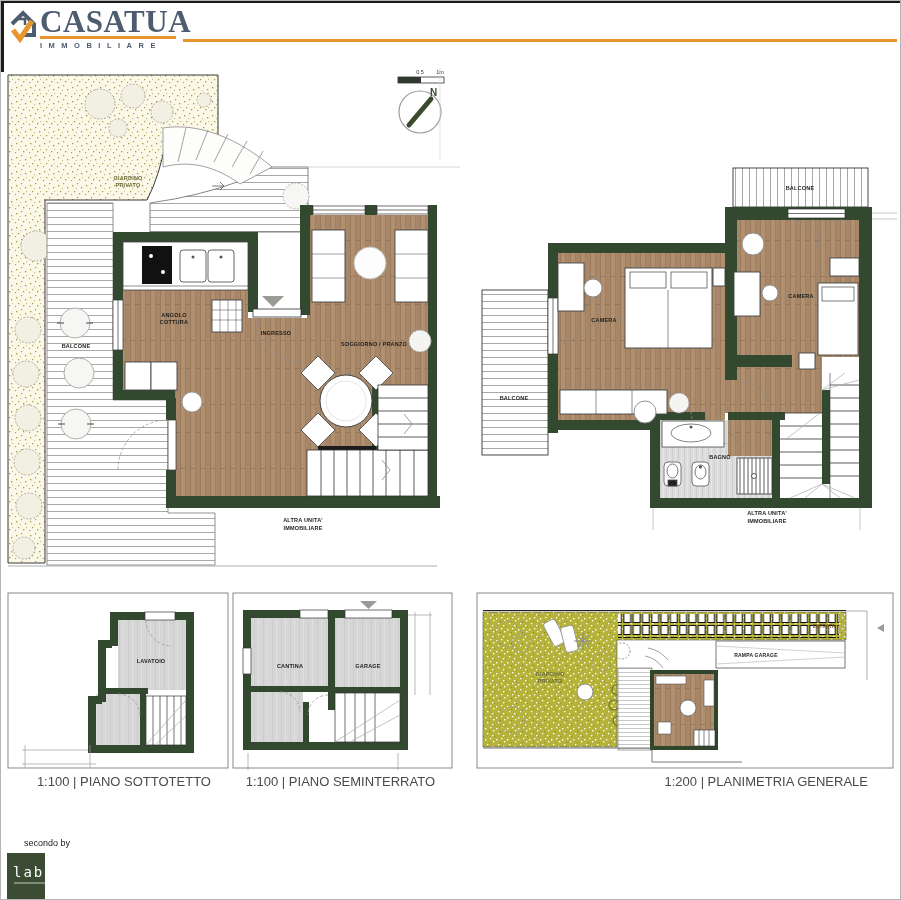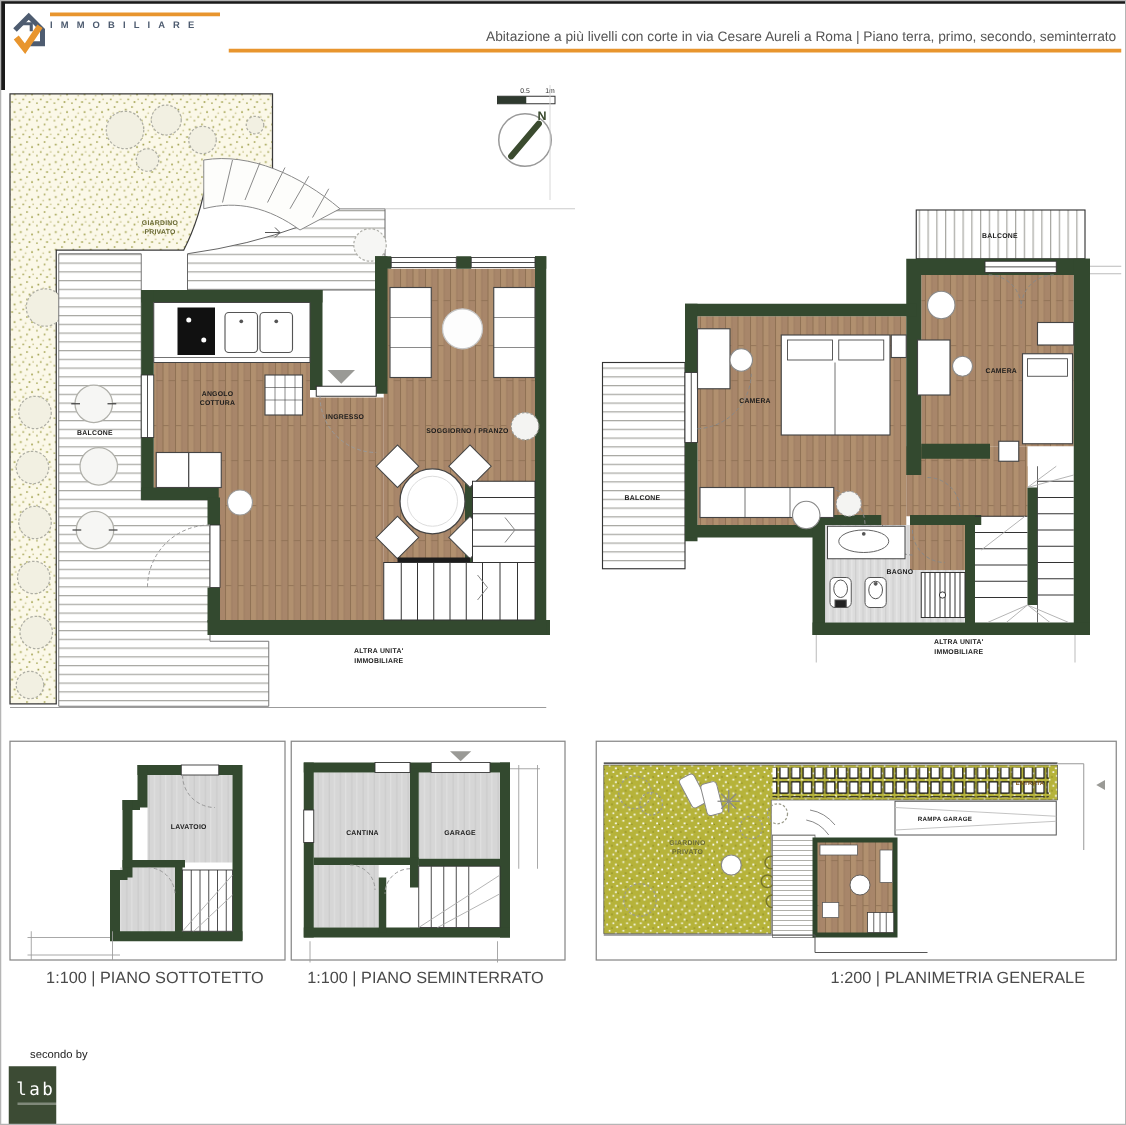--- a/index.html
+++ b/index.html
@@ -561,25 +561,25 @@
 <div class="hdr">
   <div class="edge-top"></div>
   <div class="edge-left"></div>
   <div class="brand">
     <svg width="30" height="36" viewBox="0 0 30 36" style="position:static;">
       <path d="M4,15 L15,4 L26,15 L26,26 L15,26" fill="none" stroke="#4e5c70" stroke-width="4"></path>
       <path d="M10,10 L17,10 L17,16" fill="none" stroke="#4e5c70" stroke-width="2.5"></path>
       <path d="M5,21 L12,30 L24,12" fill="none" stroke="#e8952e" stroke-width="5"></path>
     </svg>
     <div class="brand-txt">
+      <div class="brand-name">CASATUA</div>
       <div class="brand-rule"></div>
       <div class="brand-sub">IMMOBILIARE</div>
     </div>
   </div>
-  <div class="title">Abitazione a più livelli con corte in via Cesare Aureli a Roma | Piano terra, primo, secondo, seminterrato</div>
   <div class="title-rule"></div>
 </div>
 
 <div class="created-by">secondo by</div>
 <div class="lab-box">
   <span class="lab-name">lab12</span>
   <div class="lab-sub"></div>
 </div>
 
 <div class="page-frame"></div>

